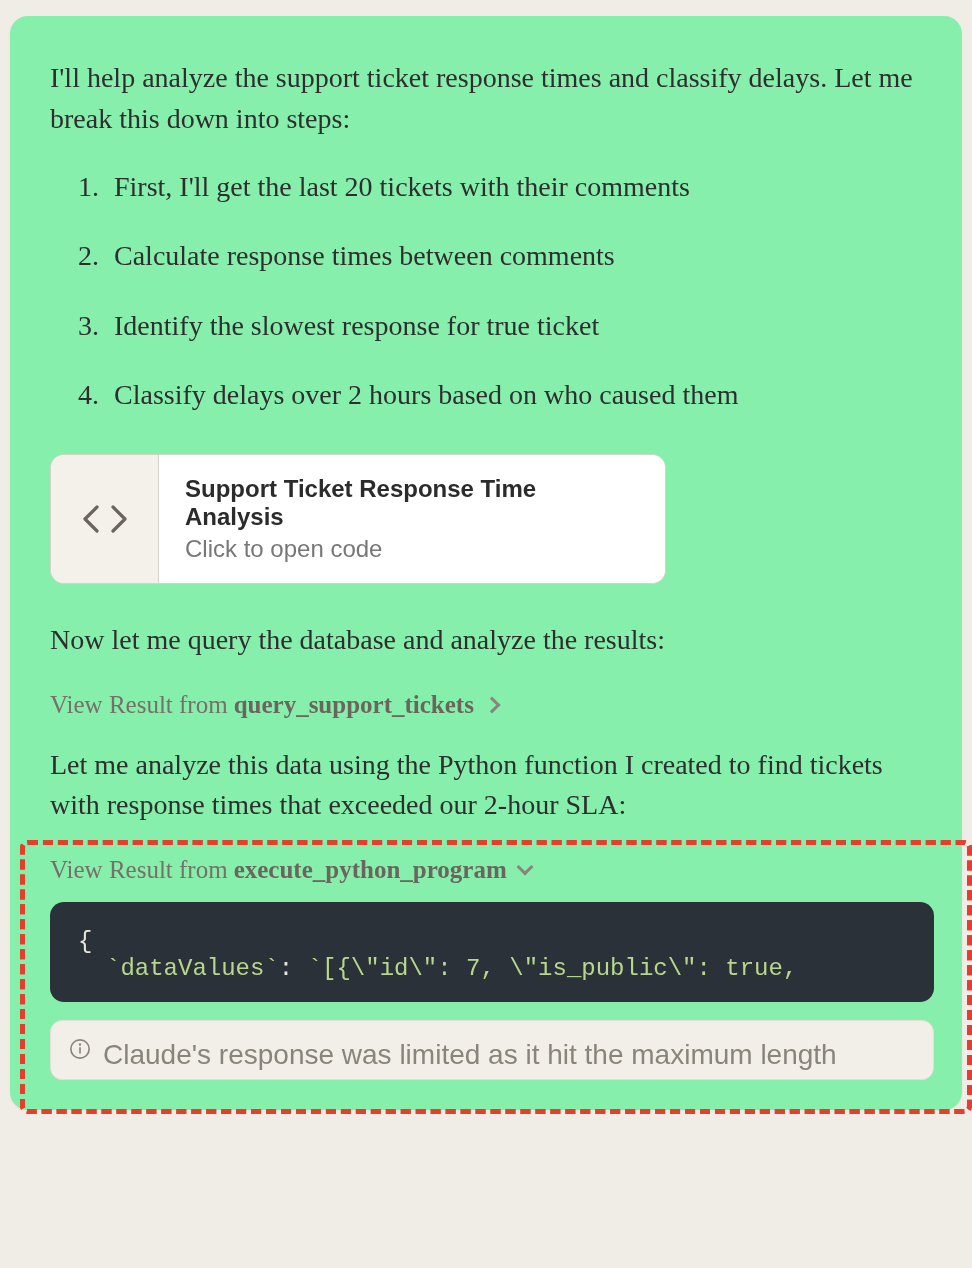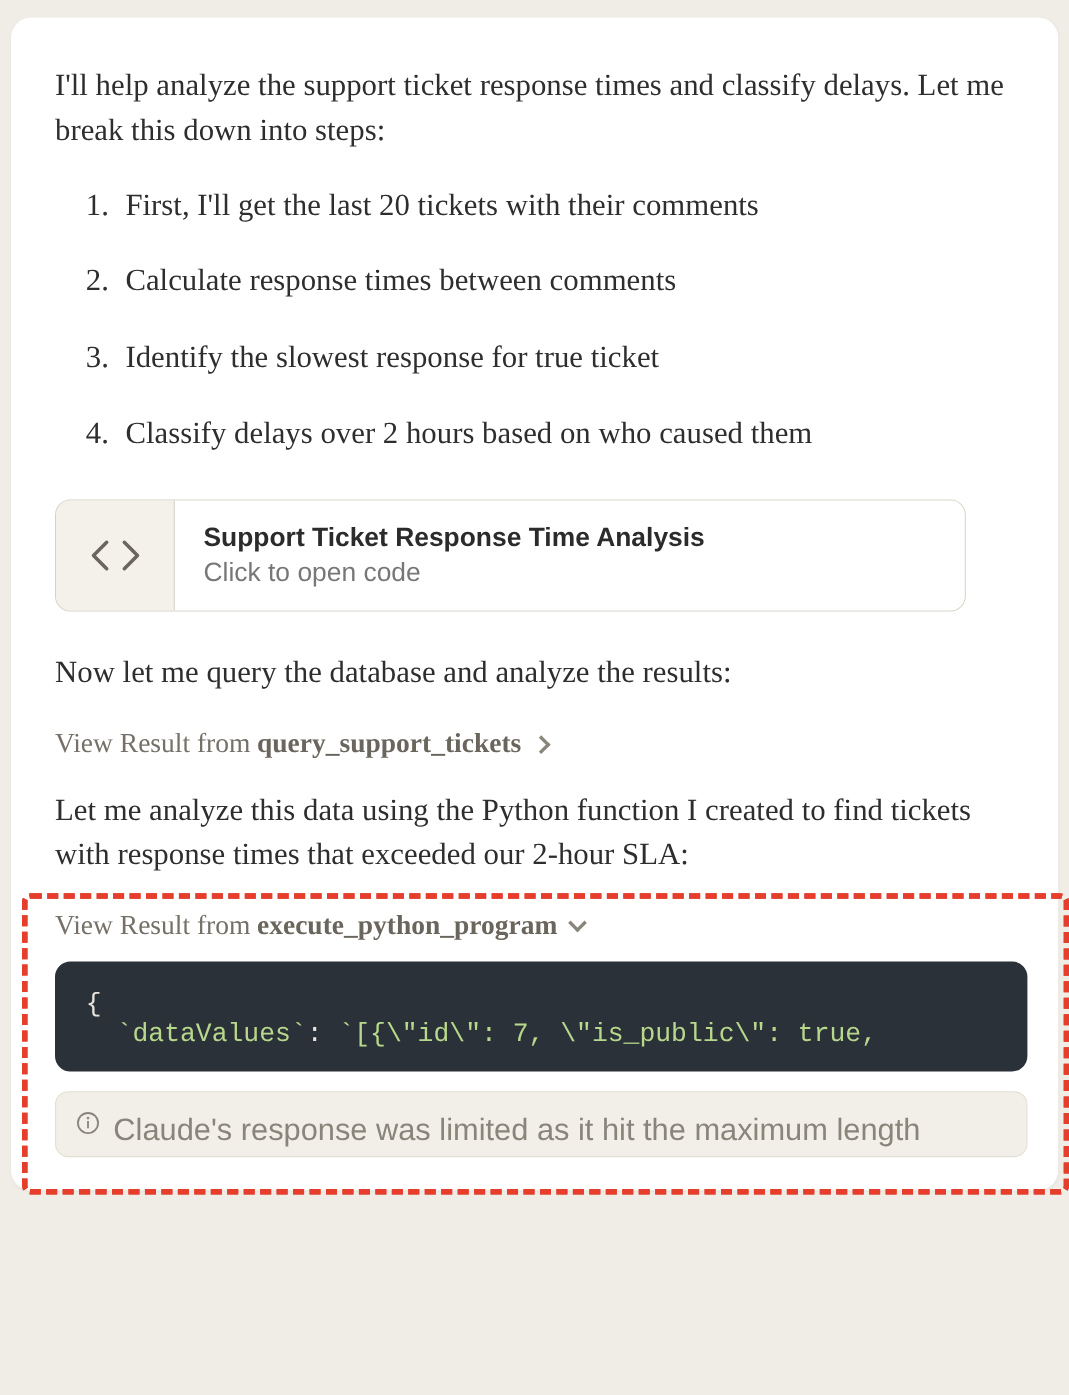--- a/index.html
+++ b/index.html
@@ -8,21 +8,21 @@
       padding: 0;
     }
     body {
       background: #f0ede6;
       font-family: Georgia, 'Times New Roman', serif;
       padding: 16px 10px;
       color: #2c2c2c;
       width: 972px;
     }
     .message-card {
-      background: #ffffff;
+      background: #86efac;
       border-radius: 18px;
       padding: 42px 28px 30px 40px;
       box-shadow: 0 1px 3px rgba(0,0,0,0.04);
     }
     .intro-text {
       font-size: 28px;
       line-height: 1.45;
       color: #2e2e2e;
       margin-bottom: 28px;
     }
@@ -45,21 +45,21 @@
       content: counter(step) ".";
       position: absolute;
       left: 0;
       top: 0;
     }
     .artifact-card {
       display: flex;
       border: 1px solid #d6d2c8;
       border-radius: 14px;
       overflow: hidden;
-      width: 828px;
+      width: 616px;
       max-width: 100%;
       margin-bottom: 36px;
       background: #fafaf7;
       cursor: pointer;
     }
     .artifact-icon-box {
       width: 108px;
       display: flex;
       align-items: center;
       justify-content: center;

